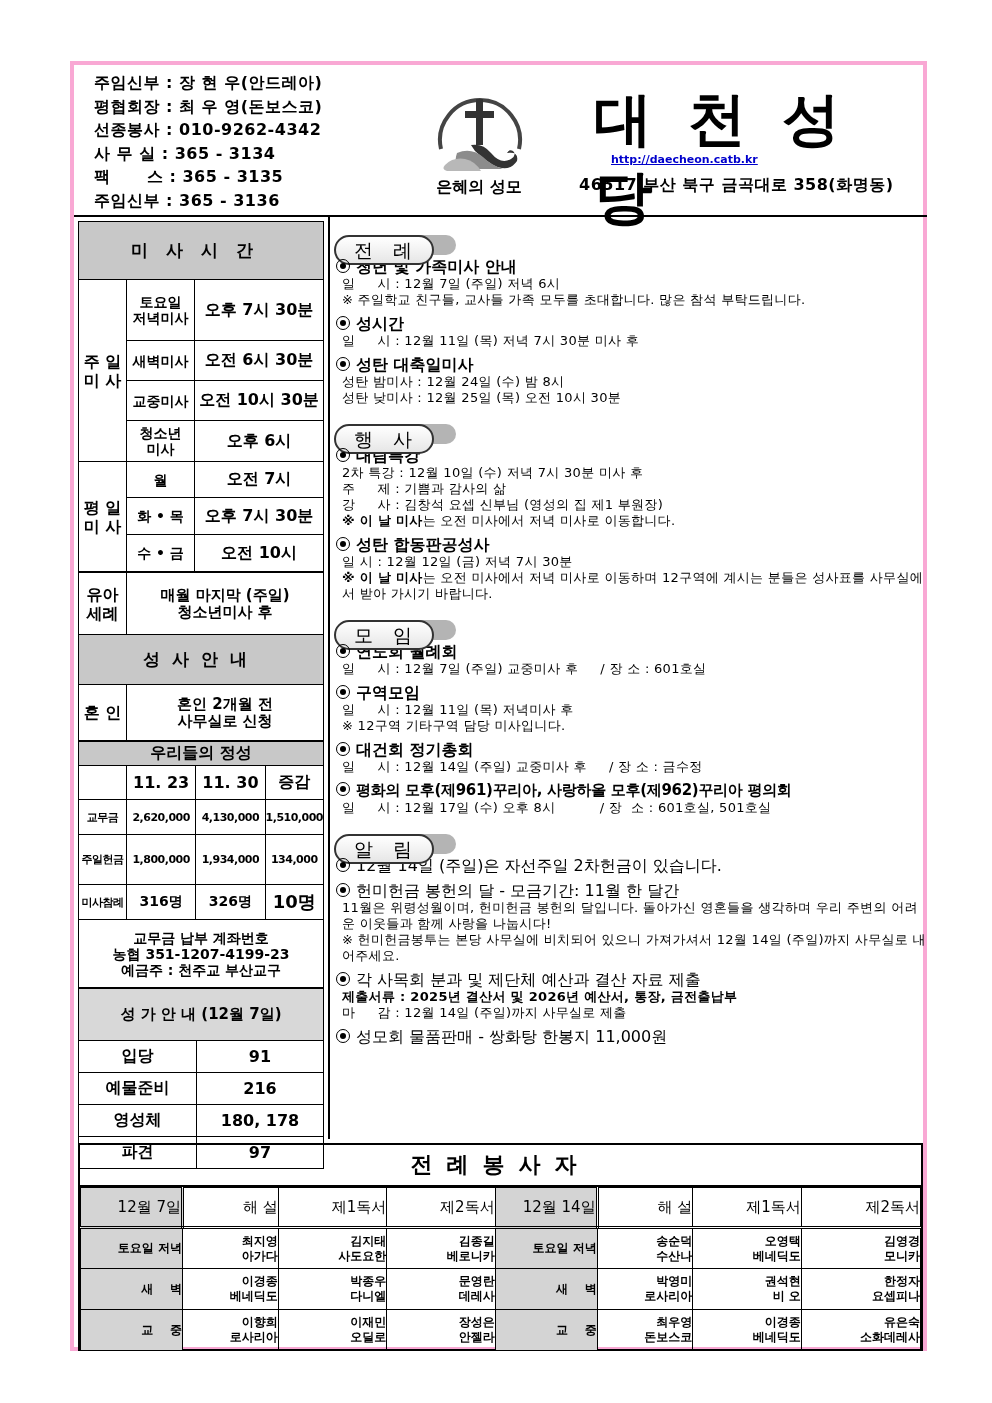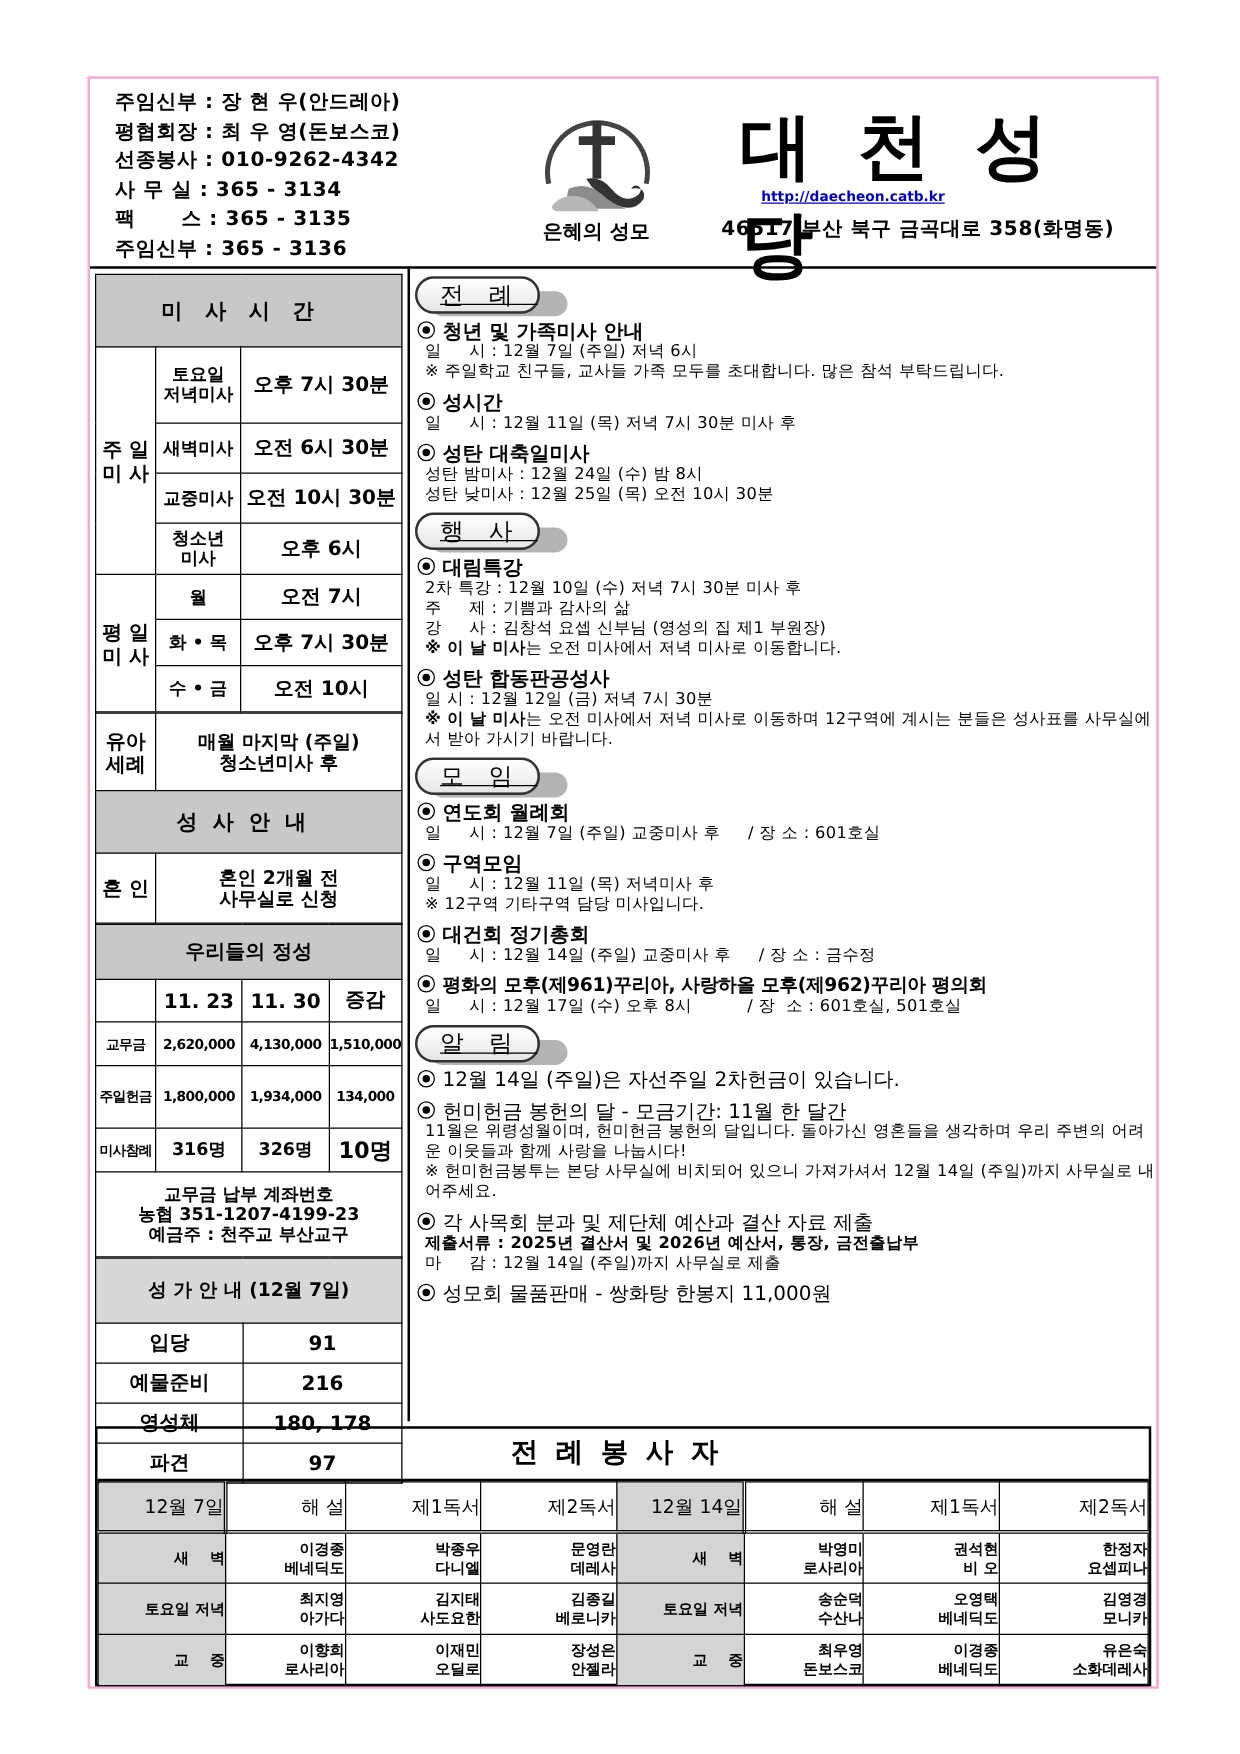--- a/index.html
+++ b/index.html
@@ -1,19 +1,19 @@
 <!DOCTYPE html>
 <html><head>
 <meta charset="utf-8">
 <style>
   * { box-sizing: border-box; margin: 0; padding: 0; }
   html, body { width: 992px; height: 1403px; background: #ffffff; }
   body { position: relative; font-family: "DejaVu Sans", sans-serif; color: #000; overflow: hidden; }
 
-  .page { position: absolute; left: 70px; top: 61px; width: 857px; height: 1290px; border: 2px solid #f9a8d4; }
+  .page { position: absolute; left: 70px; top: 61px; width: 857px; height: 1290px; border: 4px solid #f9a8d4; }
 
   
   .header { position: absolute; left: 0; top: 0; width: 853px; height: 152px; border-bottom: 2px solid #000; }
   .info { position: absolute; left: 20px; top: 6px; font-size: 16px; font-weight: bold; line-height: 23.5px; letter-spacing: 0.5px; }
   .info-row { white-space: pre; }
   .logo { position: absolute; left: 350px; top: 22px; width: 110px; height: 125px; }
   .logo svg { display: block; margin: 0 auto; }
   .logo-caption { text-align: center; font-size: 16px; font-weight: bold; margin-top: 0px; }
   .parish-name { position: absolute; left: 520px; top: 16px; font-size: 58px; font-weight: bold; letter-spacing: 36px; font-family: "DejaVu Sans", sans-serif; }
   .site-url { position: absolute; left: 537px; top: 88px; font-size: 11px; color: #0000cc; text-decoration: underline; font-weight: bold; }
@@ -28,21 +28,21 @@
   .lt .hdr { font-size: 17px; height: 58px; letter-spacing: 18px; }
   .lt .side { font-size: 16px; width: 48px; line-height: 19px; }
   .lt .lbl { font-size: 14px; width: 68px; line-height: 16px; }
   .lt .val { font-size: 16px; }
   .lt .small { font-size: 11px; letter-spacing: -0.5px; }
 
   
   .right { position: absolute; left: 258px; top: 156px; width: 595px; height: 918px; }
   .sec-tab { position: relative; height: 34px; margin-top: 2px; }
   .sec-tab .shadow { position: absolute; left: 14px; top: 12px; width: 110px; height: 20px; background: #b4b4b4; border-radius: 14px; }
-  .sec-tab .pill { position: absolute; left: 2px; top: 0; width: 100px; height: 30px; background: #fff; border: 2px solid #333; border-radius: 16px; background: linear-gradient(#ffffff, #e6e6e6); text-align: center; font-size: 19px; line-height: 26px; letter-spacing: 20px; padding-left: 18px; text-decoration: underline; }
+  .sec-tab .pill { position: absolute; left: 2px; top: 12px; width: 100px; height: 30px; background: #fff; border: 2px solid #333; border-radius: 16px; background: linear-gradient(#ffffff, #e6e6e6); text-align: center; font-size: 19px; line-height: 26px; letter-spacing: 20px; padding-left: 18px; }
   .item { margin-left: 4px; margin-bottom: 6px; }
   .item-title { font-size: 16px; font-weight: bold; line-height: 19px; }
   .bullet { display: inline-block; width: 14px; height: 14px; border: 1.5px solid #000; border-radius: 50%; position: relative; vertical-align: -1px; margin-right: 6px; }
   .bullet::after { content: ""; position: absolute; left: 2.5px; top: 2.5px; width: 6px; height: 6px; background: #000; border-radius: 50%; }
   .line { font-size: 13px; line-height: 16px; padding-left: 6px; white-space: pre-wrap; letter-spacing: 0.3px; }
   .line b { font-weight: bold; }
   .line.boldline { font-weight: bold; }
 
   
   .servers { position: absolute; left: 4px; top: 1078px; width: 845px; height: 208px; border: 2px solid #000; }
@@ -147,21 +147,21 @@
         <td class="side" style="white-space:pre-line">혼 인</td>
         <td class="val" style="white-space:pre-line;line-height:17px;font-size:15px">혼인 2개월 전
 사무실로 신청</td>
       </tr>
     </tbody>
       </table>
 
     <table class="lt">
       <tbody>
           <tr>
-            <td colspan="4" class="gray" style="height:44px;font-size:16px">우리들의 정성</td>
+            <td colspan="4" class="gray" style="height:24px;font-size:16px">우리들의 정성</td>
           </tr>
       <tr style="height:34px">
         <td style="width:48px"></td>
         <td class="val">11. 23</td>
         <td class="val">11. 30</td>
         <td class="val" style="width:56px">증감</td>
       </tr>
       <tr style="height:35px">
         <td class="small">교무금</td>
         <td class="small">2,620,000</td>
@@ -305,20 +305,48 @@
         <td class="date">12월 7일</td>
         <td>해 설</td>
         <td>제1독서</td>
         <td>제2독서</td>
         <td class="date">12월 14일</td>
         <td>해 설</td>
         <td>제1독서</td>
         <td>제2독서</td>
       </tr>
       <tr class="row">
+        <td class="cat">토요일 저녁</td>
+        <td class="name">
+              <b>최지영</b>
+              <b>아가다</b>
+            </td>
+        <td class="name">
+              <b>김지태</b>
+              <b>사도요한</b>
+            </td>
+        <td class="name">
+              <b>김종길</b>
+              <b>베로니카</b>
+            </td>
+        <td class="cat">토요일 저녁</td>
+        <td class="name">
+              <b>송순덕</b>
+              <b>수산나</b>
+            </td>
+        <td class="name">
+              <b>오영택</b>
+              <b>베네딕도</b>
+            </td>
+        <td class="name">
+              <b>김영경</b>
+              <b>모니카</b>
+            </td>
+      </tr>
+      <tr class="row">
         <td class="cat" style="white-space:pre">새    벽</td>
         <td class="name">
               <b>이경종</b>
               <b>베네딕도</b>
             </td>
         <td class="name">
               <b>박종우</b>
               <b>다니엘</b>
             </td>
         <td class="name">
@@ -330,48 +358,20 @@
               <b>박영미</b>
               <b>로사리아</b>
             </td>
         <td class="name">
               <b>권석현</b>
               <b>비 오</b>
             </td>
         <td class="name">
               <b>한정자</b>
               <b>요셉피나</b>
-            </td>
-      </tr>
-      <tr class="row">
-        <td class="cat">토요일 저녁</td>
-        <td class="name">
-              <b>최지영</b>
-              <b>아가다</b>
-            </td>
-        <td class="name">
-              <b>김지태</b>
-              <b>사도요한</b>
-            </td>
-        <td class="name">
-              <b>김종길</b>
-              <b>베로니카</b>
-            </td>
-        <td class="cat">토요일 저녁</td>
-        <td class="name">
-              <b>송순덕</b>
-              <b>수산나</b>
-            </td>
-        <td class="name">
-              <b>오영택</b>
-              <b>베네딕도</b>
-            </td>
-        <td class="name">
-              <b>김영경</b>
-              <b>모니카</b>
             </td>
       </tr>
       <tr class="row">
         <td class="cat" style="white-space:pre">교    중</td>
         <td class="name">
               <b>이향희</b>
               <b>로사리아</b>
             </td>
         <td class="name">
               <b>이재민</b>

